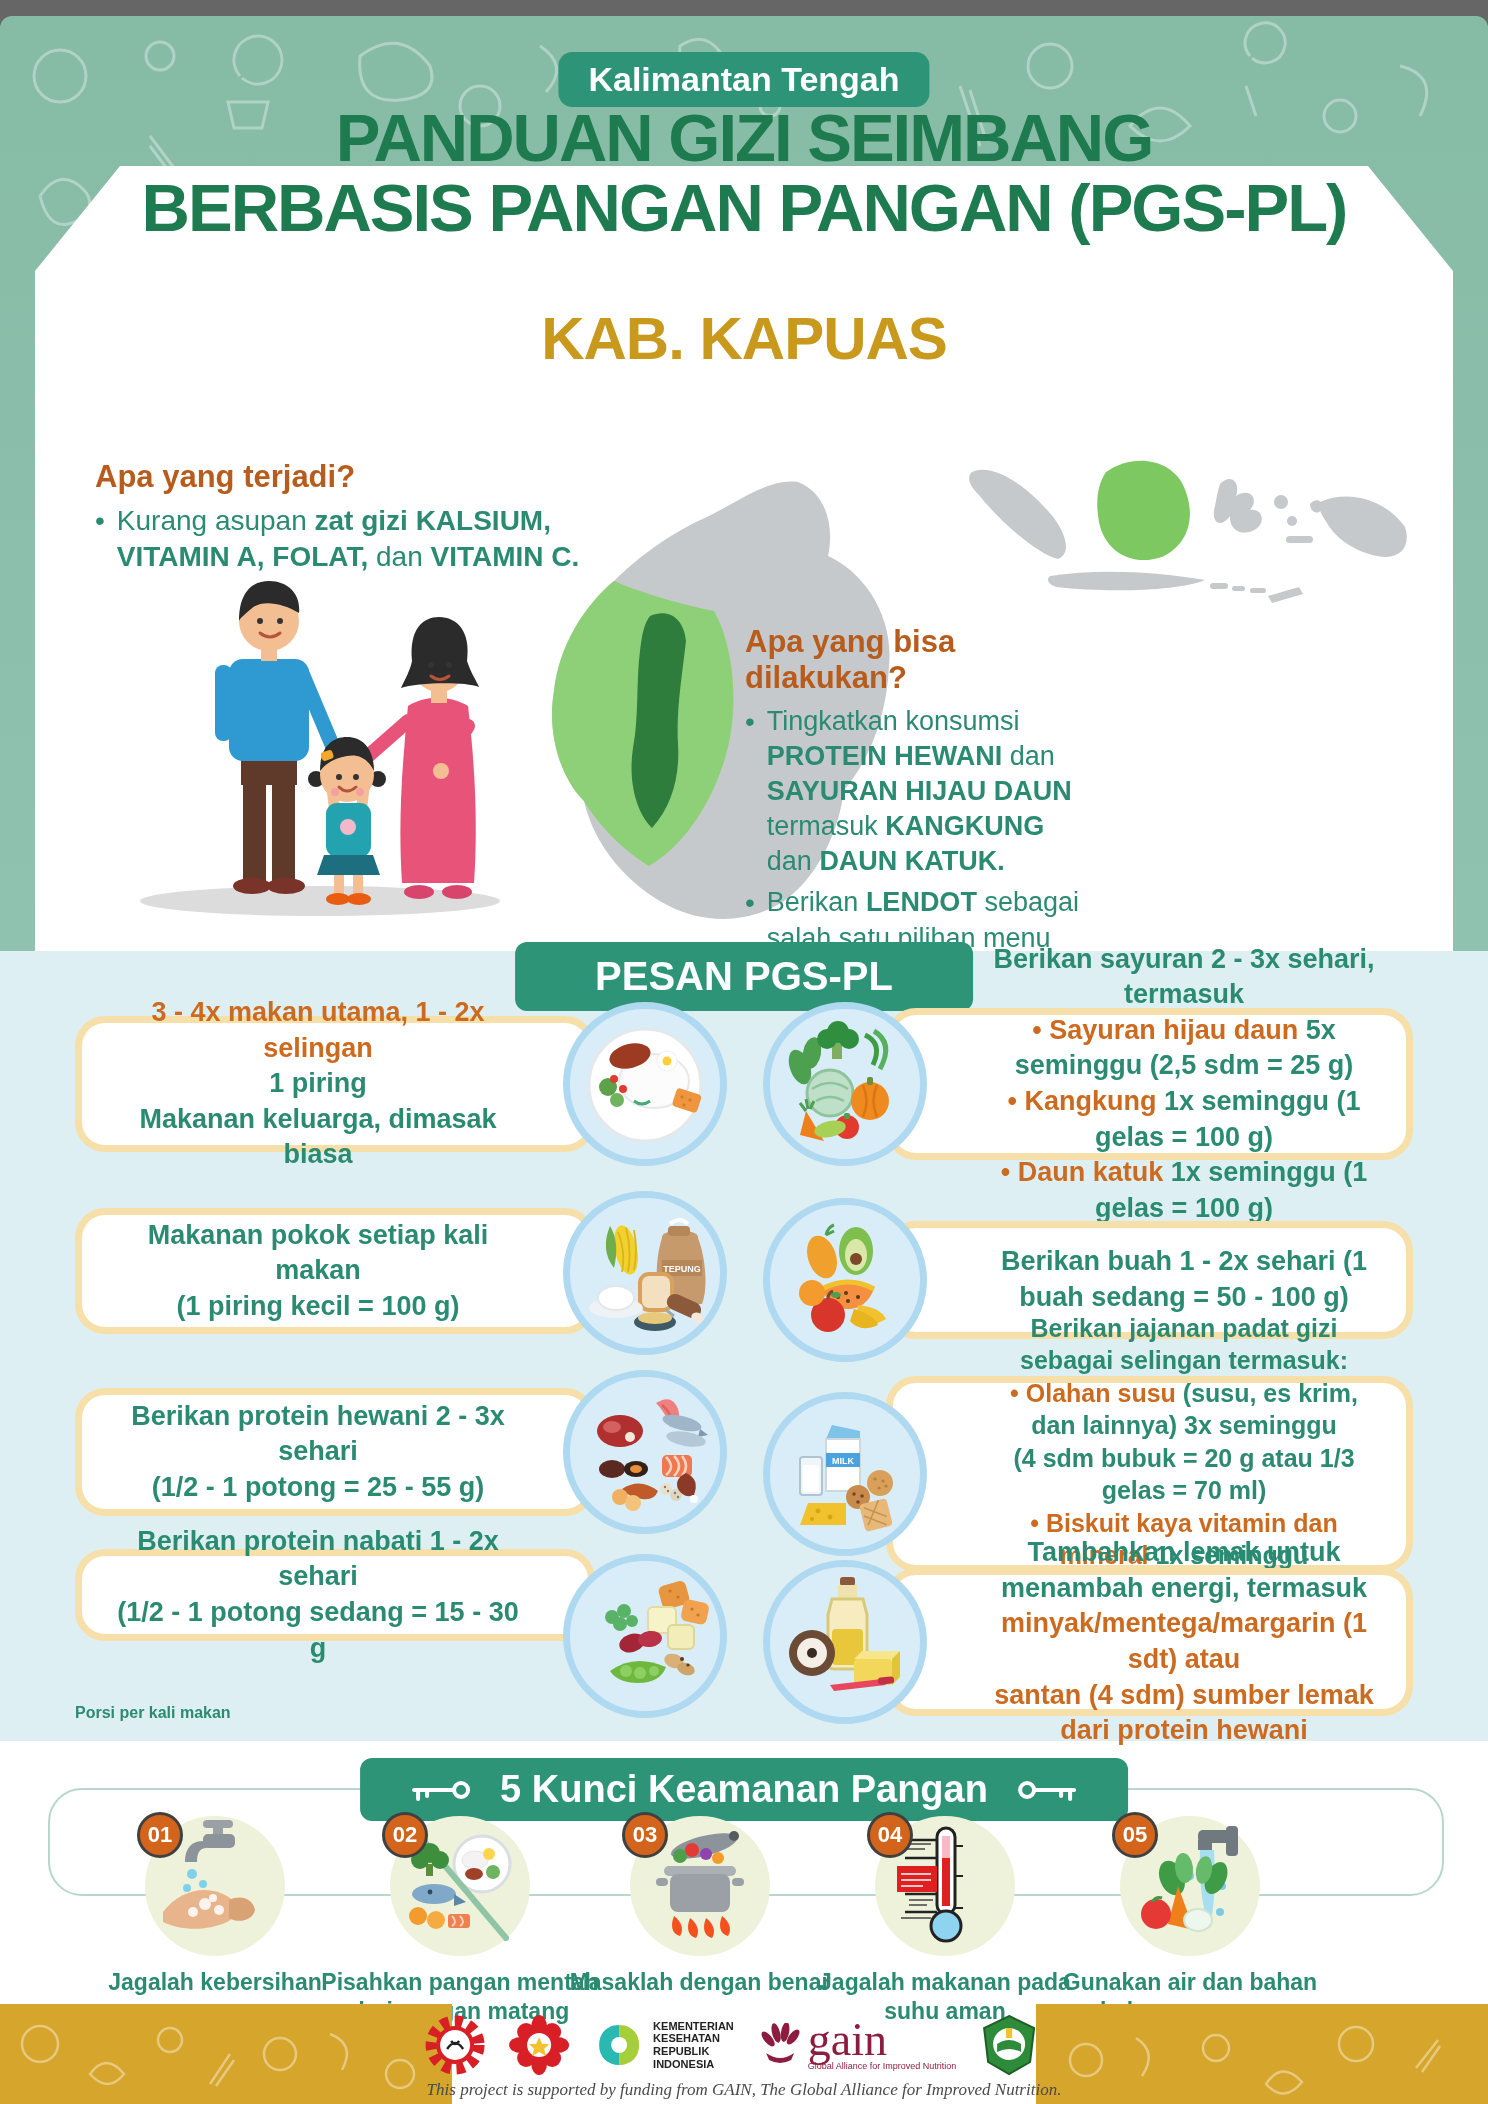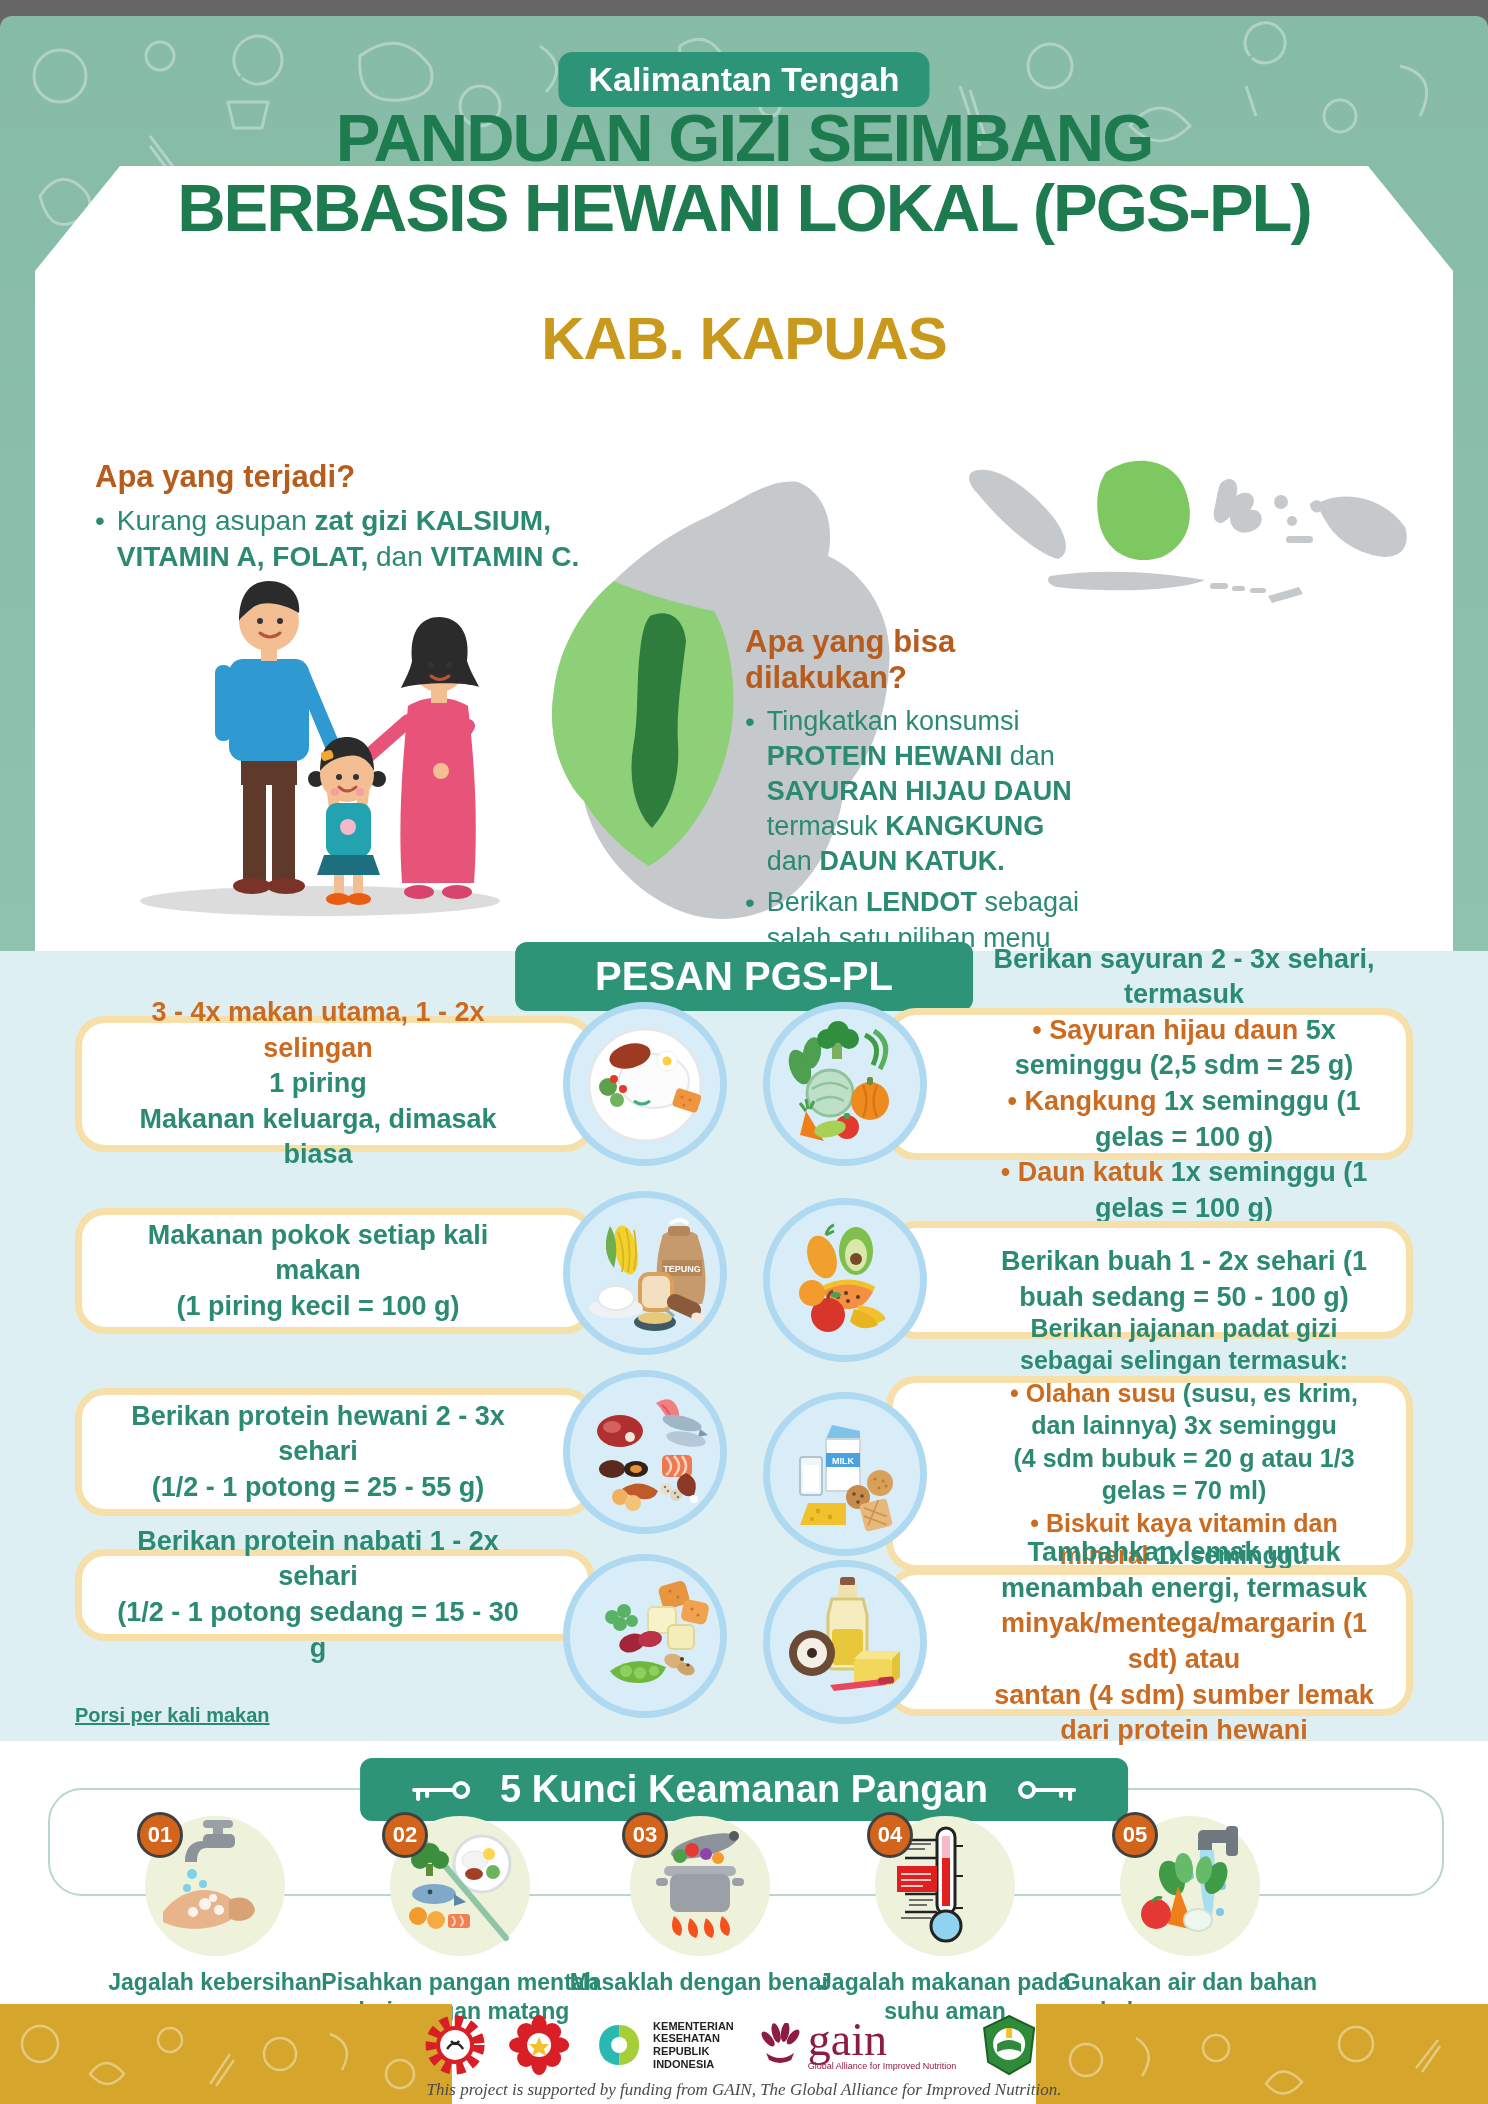--- a/index.html
+++ b/index.html
@@ -40,21 +40,21 @@
   .card{position:absolute;background:#fff;border:7px solid #f6dfa8;border-radius:30px;
         display:flex;flex-direction:column;justify-content:center;text-align:center;
         box-sizing:border-box;font-weight:bold;}
   .card.left{padding:8px 60px 8px 26px;}
   .card.right{padding:8px 26px 8px 95px;}
   .cline{font-size:27px;line-height:1.32;}
   .cline.small{font-size:25px;line-height:1.3;}
   .circle{position:absolute;width:164px;height:164px;border-radius:50%;
           background:#d9edf9;border:7px solid #afd9f0;box-sizing:border-box;
           display:flex;align-items:center;justify-content:center;overflow:hidden;}
-  .porsi{position:absolute;left:75px;top:1688px;color:#2b8a72;font-weight:bold;font-size:20px;text-decoration:underline;}
+  .porsi{position:absolute;left:75px;top:1688px;color:#2b8a72;font-weight:bold;font-size:16px;}
 
   .keys-banner{position:absolute;top:1742px;left:50%;transform:translateX(-50%);
       background:#2e9478;color:#fff;font-weight:bold;font-size:38px;
       padding:10px 46px;border-radius:12px;display:flex;align-items:center;gap:28px;white-space:nowrap;}
   .keys-outline{position:absolute;left:48px;top:1772px;width:1392px;height:104px;
       border:2px solid #b7d6cd;border-radius:34px;}
   .key-item{position:absolute;top:1800px;width:280px;text-align:center;}
   .key-circle{position:relative;width:140px;height:140px;border-radius:50%;background:#eef2da;
       margin:0 auto;display:flex;align-items:center;justify-content:center;}
   .key-num{position:absolute;left:-8px;top:-4px;width:46px;height:46px;border-radius:50%;
@@ -99,21 +99,21 @@
       <path d="M1420,260 q-20,30 10,44"></path>
     </g>
   </svg>
 
   <div class="panel"></div>
   <div class="band-blue"></div>
   <div class="band-white"></div>
 
   <div class="badge">Kalimantan Tengah</div>
   <div class="t1">PANDUAN GIZI SEIMBANG</div>
-  <div class="t1 t2">BERBASIS HEWANI LOKAL (PGS-PL)</div>
+  <div class="t1 t2">BERBASIS PANGAN PANGAN (PGS-PL)</div>
   <div class="kab">KAB. KAPUAS</div>
 
   <div class="abs" style="left:95px;top:443px;width:520px;">
     <div class="sec-head">Apa yang terjadi?</div>
     <div class="bullet">
       <span class="dot">•</span>
       <div class="btxt"><span class="seg-t">Kurang asupan </span><span class="seg-t bold">zat gizi KALSIUM, VITAMIN A,  FOLAT,</span><span class="seg-t"> dan </span><span class="seg-t bold">VITAMIN C.</span></div>
     </div>
   </div>
 

